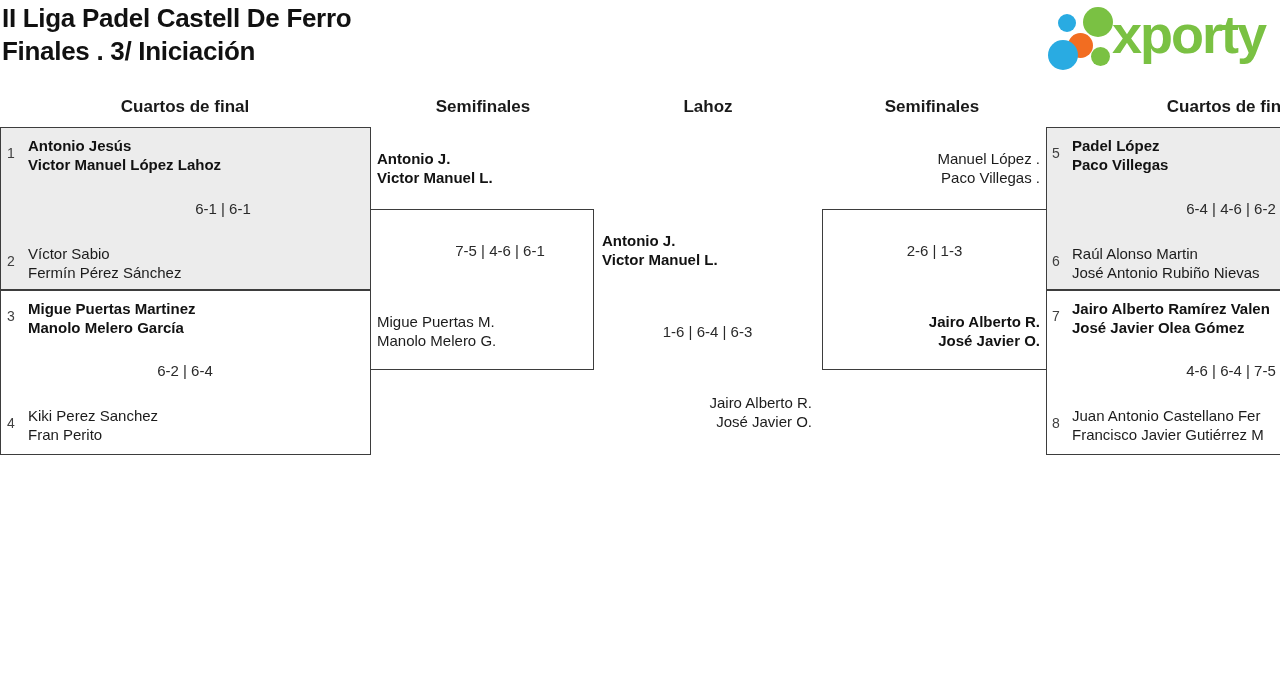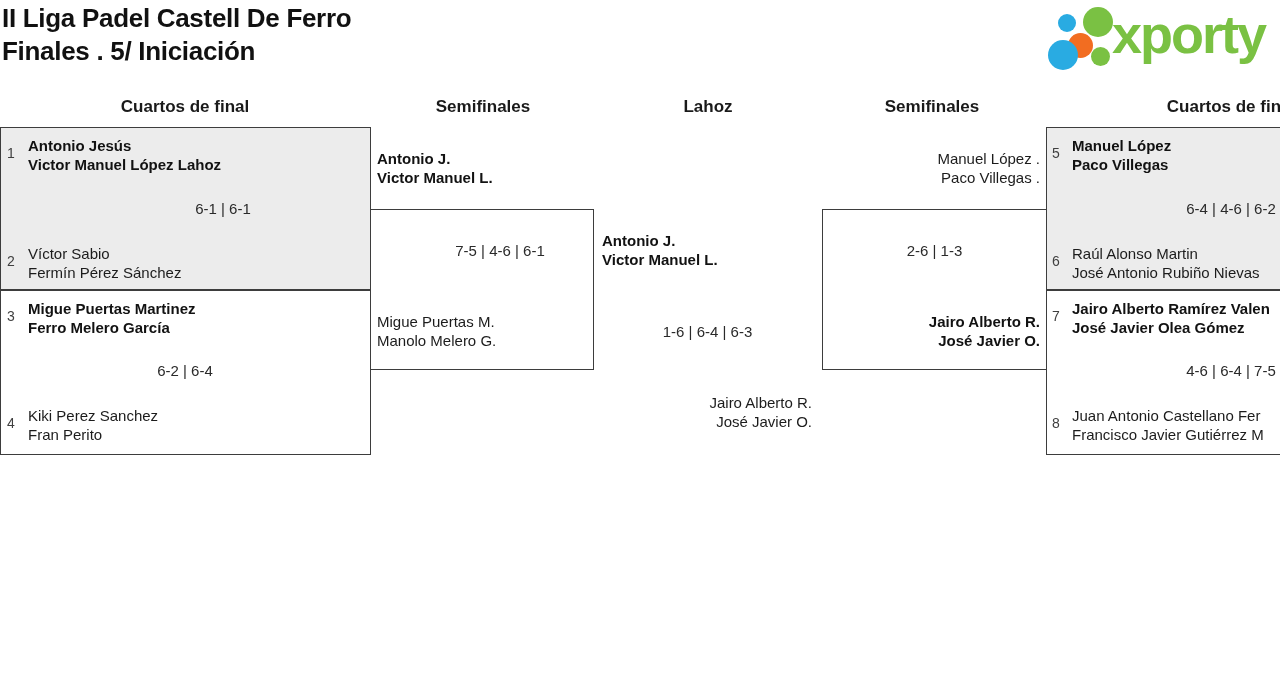--- a/index.html
+++ b/index.html
@@ -36,21 +36,21 @@
   .seed{position:absolute; font-size:14px; color:#3f3f3f;}
   .score{position:absolute; font-size:15px; color:#2a2a2a; text-align:center; white-space:nowrap;}
 </style>
 </head>
 <body>
 
 <div id="page">
 
   <div class="title">
     <div>II Liga Padel Castell De Ferro</div>
-    <div>Finales . 5/ Iniciación</div>
+    <div>Finales . 3/ Iniciación</div>
   </div>
 
   <div>
     <span class="logo-dot" style="left:1058px; top:14px; width:18px; height:18px; background:var(--logo-blue);"></span>
     <span class="logo-dot" style="left:1083px; top:7px; width:30px; height:30px; background:var(--logo-green);"></span>
     <span class="logo-dot" style="left:1068px; top:33px; width:25px; height:25px; background:var(--logo-orange);"></span>
     <span class="logo-dot" style="left:1048px; top:40px; width:30px; height:30px; background:var(--logo-blue);"></span>
     <span class="logo-dot" style="left:1091px; top:47px; width:19px; height:19px; background:var(--logo-green);"></span>
     <span class="logo-text">xporty</span>
   </div>
@@ -76,21 +76,21 @@
   <div class="score" style="left:0; width:446px; top:200px;">6-1 | 6-1</div>
   <div class="seed" style="left:7px; top:253px;">2</div>
   <div class="team" style="left:28px; top:244px;">
     <div>Víctor Sabio</div>
     <div>Fermín Pérez Sánchez</div>
   </div>
 
   <div class="seed" style="left:7px; top:308px;">3</div>
   <div class="team bold" style="left:28px; top:299px;">
     <div>Migue Puertas Martinez</div>
-    <div>Ferro Melero García</div>
+    <div>Manolo Melero García</div>
   </div>
   <div class="score" style="left:0; width:370px; top:362px;">6-2 | 6-4</div>
   <div class="seed" style="left:7px; top:415px;">4</div>
   <div class="team" style="left:28px; top:406px;">
     <div>Kiki Perez Sanchez</div>
     <div>Fran Perito</div>
   </div>
 
   <div class="team bold" style="left:377px; top:149px;">
     <div>Antonio J.</div>
@@ -117,21 +117,21 @@
     <div>Paco Villegas .</div>
   </div>
   <div class="score" style="left:822px; width:225px; top:242px;">2-6 | 1-3</div>
   <div class="team bold right" style="left:822px; width:218px; top:312px;">
     <div>Jairo Alberto R.</div>
     <div>José Javier O.</div>
   </div>
 
   <div class="seed" style="left:1052px; top:145px;">5</div>
   <div class="team bold" style="left:1072px; top:136px;">
-    <div>Manuel López</div>
+    <div>Padel López</div>
     <div>Paco Villegas</div>
   </div>
   <div class="score" style="left:1046px; width:370px; top:200px;">6-4 | 4-6 | 6-2</div>
   <div class="seed" style="left:1052px; top:253px;">6</div>
   <div class="team" style="left:1072px; top:244px;">
     <div>Raúl Alonso Martin</div>
     <div>José Antonio Rubiño Nievas</div>
   </div>
 
   <div class="seed" style="left:1052px; top:308px;">7</div>

